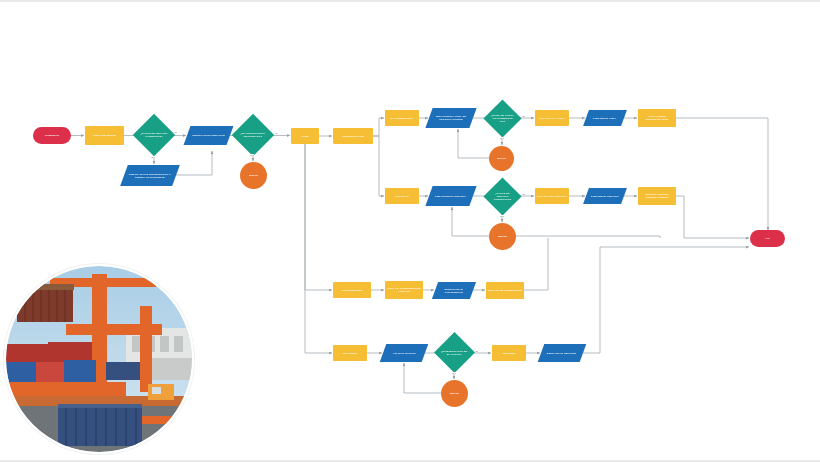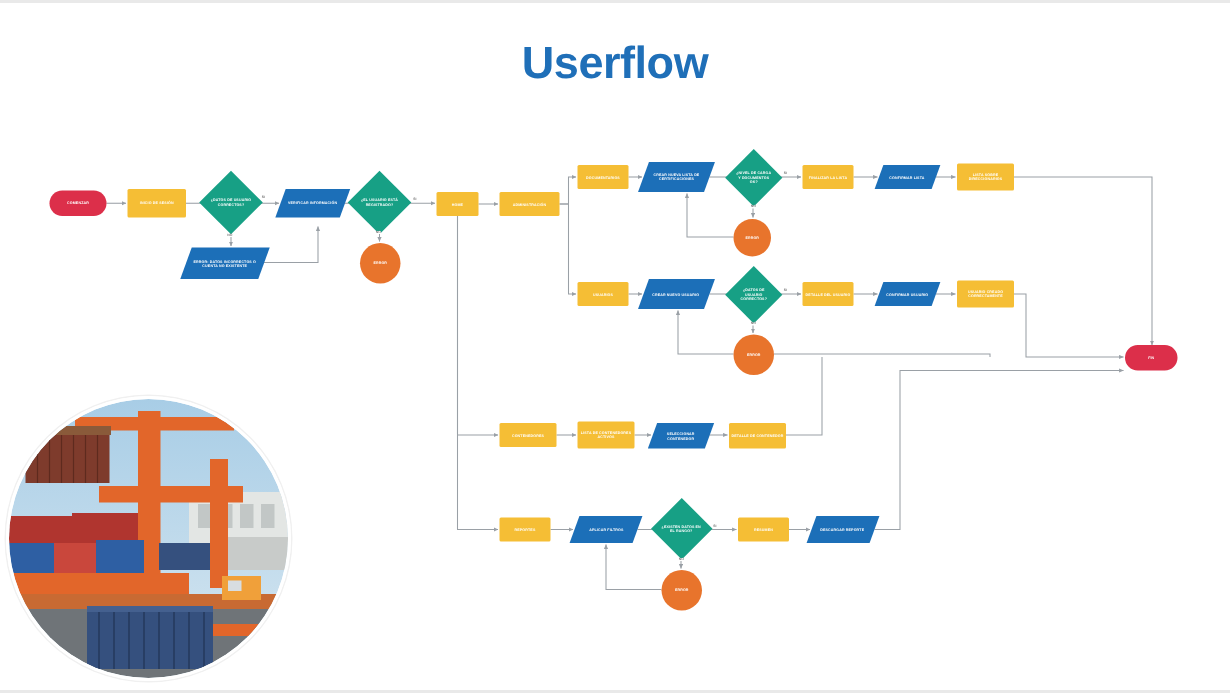--- a/index.html
+++ b/index.html
@@ -72,21 +72,20 @@
     border:2px solid #ffffff;
     box-shadow:0 0 0 1px #f0f0f0;
   }
   #photo svg{display:block;width:186px;height:186px;}
 </style>
 </head>
 <body>
 
 <div id="slide">
 
-  <div id="title">Userflow</div>
 
   <div id="flow">
 
     <svg id="edges" viewBox="0 0 820 462" xmlns="http://www.w3.org/2000/svg">
       <defs>
         <marker id="ah" markerWidth="5" markerHeight="5" refX="4.2" refY="2" orient="auto">
           <path d="M0,0 L4.4,2 L0,4 z" fill="#9aa0a6"></path>
         </marker>
       </defs>
       <g stroke="#9aa0a6" stroke-width="0.7" fill="none" marker-end="url(#ah)">

